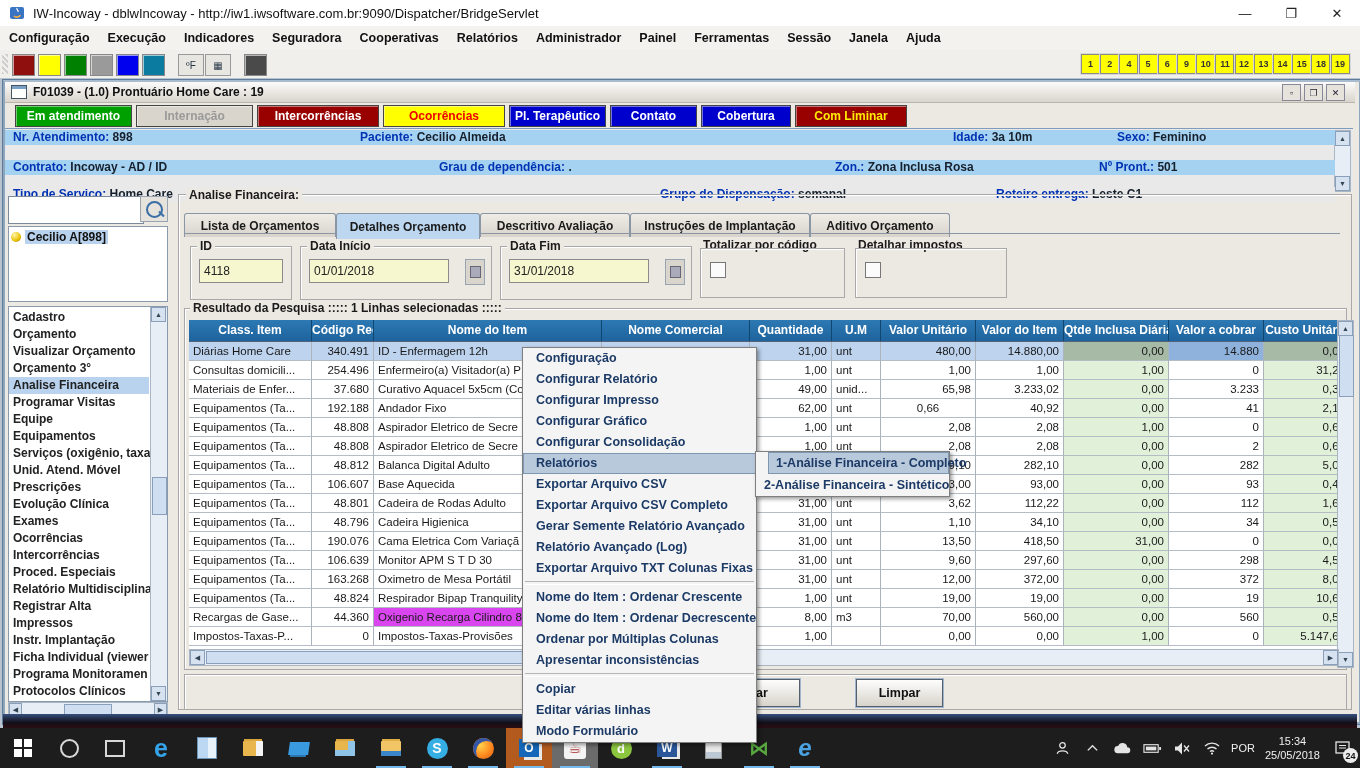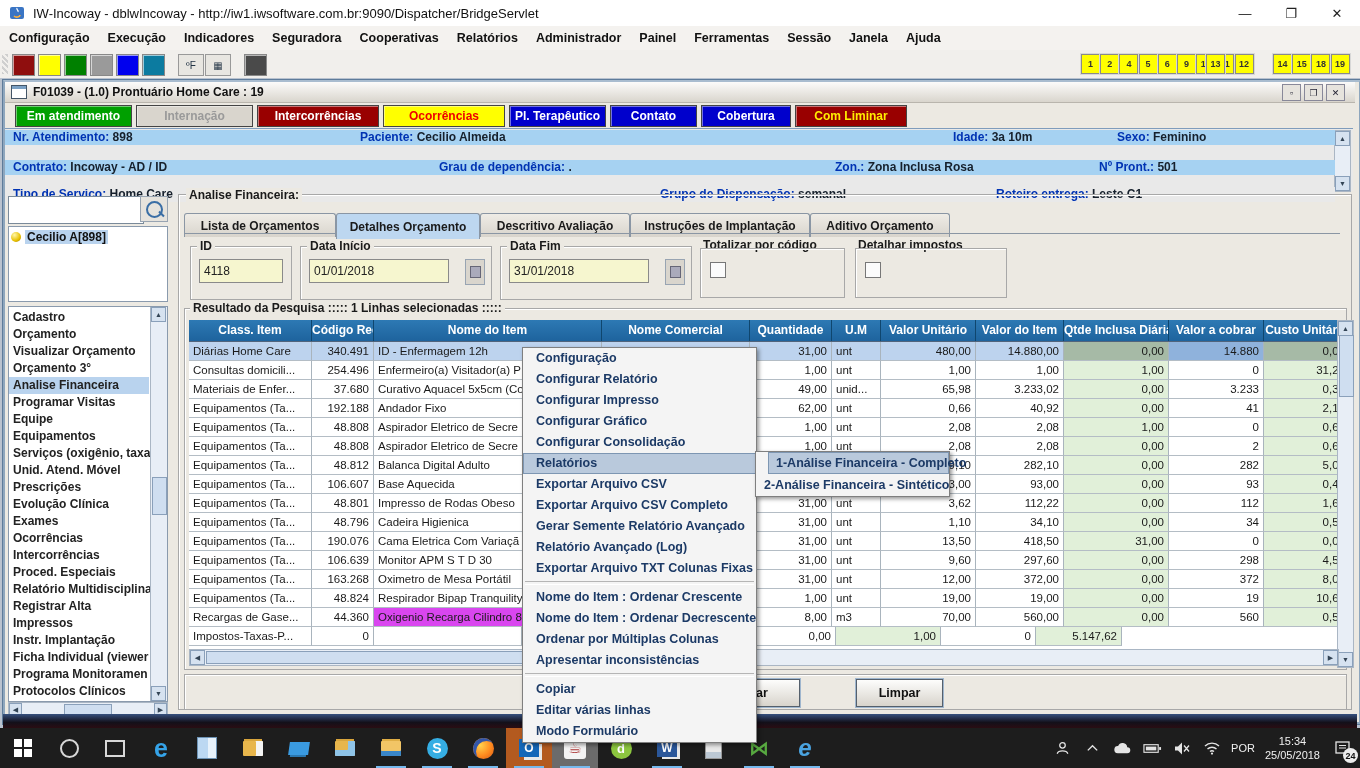--- a/index.html
+++ b/index.html
@@ -177,21 +177,21 @@
       <div class="tb-sq" style="left: 244px; background: rgb(74, 74, 74);"></div>
       <div class="numbtn" style="left: 1081px;">1</div>
       <div class="numbtn" style="left: 1100.2px;">2</div>
       <div class="numbtn" style="left: 1119.4px;">4</div>
       <div class="numbtn" style="left: 1138.6px;">5</div>
       <div class="numbtn" style="left: 1157.8px;">6</div>
       <div class="numbtn" style="left: 1177px;">9</div>
       <div class="numbtn" style="left: 1196.2px;">10</div>
       <div class="numbtn" style="left: 1215.4px;">11</div>
       <div class="numbtn" style="left: 1234.6px;">12</div>
-      <div class="numbtn" style="left: 1206px;">13</div>
+      <div class="numbtn" style="left: 1254px;">13</div>
       <div class="numbtn" style="left: 1273px;">14</div>
       <div class="numbtn" style="left: 1292.2px;">15</div>
       <div class="numbtn" style="left: 1311.4px;">18</div>
       <div class="numbtn" style="left: 1330.6px;">19</div>
     </div>
 
   <div class="abs mdi"></div>
   <div class="abs iwwin"></div>
   <div class="abs iwtitle">
     <span class="ic"></span>
@@ -383,21 +383,21 @@
         <div class="tcell" style="width: 95px; text-align: right; background: rgb(255, 255, 255);">3.233</div>
         <div class="tcell" style="width: 86px; text-align: right; background: rgb(225, 240, 217);">0,34</div>
       </div>
       <div class="trow" style="top: 79px;">
         <div class="tcell" style="width: 123px; text-align: left; background: rgb(255, 255, 255);">Equipamentos (Ta...</div>
         <div class="tcell" style="width: 62px; text-align: right; background: rgb(255, 255, 255);">192.188</div>
         <div class="tcell" style="width: 228px; text-align: left; background: rgb(255, 255, 255);">Andador Fixo</div>
         <div class="tcell" style="width: 148px; text-align: left; background: rgb(255, 255, 255);"></div>
         <div class="tcell" style="width: 82px; text-align: right; background: rgb(255, 255, 255);">62,00</div>
         <div class="tcell" style="width: 49px; text-align: left; background: rgb(255, 255, 255);">unt</div>
-        <div class="tcell" style="width: 95px; text-align: right; background: rgb(255, 255, 255);">0,66</div>
+        <div class="tcell" style="width: 95px; text-align: center; background: rgb(255, 255, 255);">0,66</div>
         <div class="tcell" style="width: 88px; text-align: right; background: rgb(255, 255, 255);">40,92</div>
         <div class="tcell" style="width: 105px; text-align: right; background: rgb(225, 240, 217);">0,00</div>
         <div class="tcell" style="width: 95px; text-align: right; background: rgb(255, 255, 255);">41</div>
         <div class="tcell" style="width: 86px; text-align: right; background: rgb(225, 240, 217);">2,15</div>
       </div>
       <div class="trow" style="top: 98px;">
         <div class="tcell" style="width: 123px; text-align: left; background: rgb(255, 255, 255);">Equipamentos (Ta...</div>
         <div class="tcell" style="width: 62px; text-align: right; background: rgb(255, 255, 255);">48.808</div>
         <div class="tcell" style="width: 228px; text-align: left; background: rgb(255, 255, 255);">Aspirador Eletrico de Secre</div>
         <div class="tcell" style="width: 148px; text-align: left; background: rgb(255, 255, 255);"></div>
@@ -444,21 +444,21 @@
         <div class="tcell" style="width: 49px; text-align: left; background: rgb(255, 255, 255);">unt</div>
         <div class="tcell" style="width: 95px; text-align: right; background: rgb(255, 255, 255);">3,00</div>
         <div class="tcell" style="width: 88px; text-align: right; background: rgb(255, 255, 255);">93,00</div>
         <div class="tcell" style="width: 105px; text-align: right; background: rgb(225, 240, 217);">0,00</div>
         <div class="tcell" style="width: 95px; text-align: right; background: rgb(255, 255, 255);">93</div>
         <div class="tcell" style="width: 86px; text-align: right; background: rgb(225, 240, 217);">0,40</div>
       </div>
       <div class="trow" style="top: 174px;">
         <div class="tcell" style="width: 123px; text-align: left; background: rgb(255, 255, 255);">Equipamentos (Ta...</div>
         <div class="tcell" style="width: 62px; text-align: right; background: rgb(255, 255, 255);">48.801</div>
-        <div class="tcell" style="width: 228px; text-align: left; background: rgb(255, 255, 255);">Impresso de Rodas Obeso</div>
+        <div class="tcell" style="width: 228px; text-align: left; background: rgb(255, 255, 255);">Cadeira de Rodas Adulto</div>
         <div class="tcell" style="width: 148px; text-align: left; background: rgb(255, 255, 255);"></div>
         <div class="tcell" style="width: 82px; text-align: right; background: rgb(255, 255, 255);">31,00</div>
         <div class="tcell" style="width: 49px; text-align: left; background: rgb(255, 255, 255);">unt</div>
         <div class="tcell" style="width: 95px; text-align: right; background: rgb(255, 255, 255);">3,62</div>
         <div class="tcell" style="width: 88px; text-align: right; background: rgb(255, 255, 255);">112,22</div>
         <div class="tcell" style="width: 105px; text-align: right; background: rgb(225, 240, 217);">0,00</div>
         <div class="tcell" style="width: 95px; text-align: right; background: rgb(255, 255, 255);">112</div>
         <div class="tcell" style="width: 86px; text-align: right; background: rgb(225, 240, 217);">1,67</div>
       </div>
       <div class="trow" style="top: 193px;">
@@ -535,20 +535,21 @@
         <div class="tcell" style="width: 49px; text-align: left; background: rgb(255, 255, 255);">m3</div>
         <div class="tcell" style="width: 95px; text-align: right; background: rgb(255, 255, 255);">70,00</div>
         <div class="tcell" style="width: 88px; text-align: right; background: rgb(255, 255, 255);">560,00</div>
         <div class="tcell" style="width: 105px; text-align: right; background: rgb(225, 240, 217);">0,00</div>
         <div class="tcell" style="width: 95px; text-align: right; background: rgb(255, 255, 255);">560</div>
         <div class="tcell" style="width: 86px; text-align: right; background: rgb(225, 240, 217);">0,50</div>
       </div>
       <div class="trow" style="top: 307px;">
         <div class="tcell" style="width: 123px; text-align: left; background: rgb(255, 255, 255);">Impostos-Taxas-P...</div>
         <div class="tcell" style="width: 62px; text-align: right; background: rgb(255, 255, 255);">0</div>
+        <div class="tcell" style="width: 228px; text-align: left; background: rgb(255, 255, 255);">Impostos-Taxas-Provisões</div>
         <div class="tcell" style="width: 148px; text-align: left; background: rgb(255, 255, 255);"></div>
         <div class="tcell" style="width: 82px; text-align: right; background: rgb(255, 255, 255);">1,00</div>
         <div class="tcell" style="width: 49px; text-align: left; background: rgb(255, 255, 255);"></div>
         <div class="tcell" style="width: 95px; text-align: right; background: rgb(255, 255, 255);">0,00</div>
         <div class="tcell" style="width: 88px; text-align: right; background: rgb(255, 255, 255);">0,00</div>
         <div class="tcell" style="width: 105px; text-align: right; background: rgb(225, 240, 217);">1,00</div>
         <div class="tcell" style="width: 95px; text-align: right; background: rgb(255, 255, 255);">0</div>
         <div class="tcell" style="width: 86px; text-align: right; background: rgb(225, 240, 217);">5.147,62</div>
       </div>
     </div>

